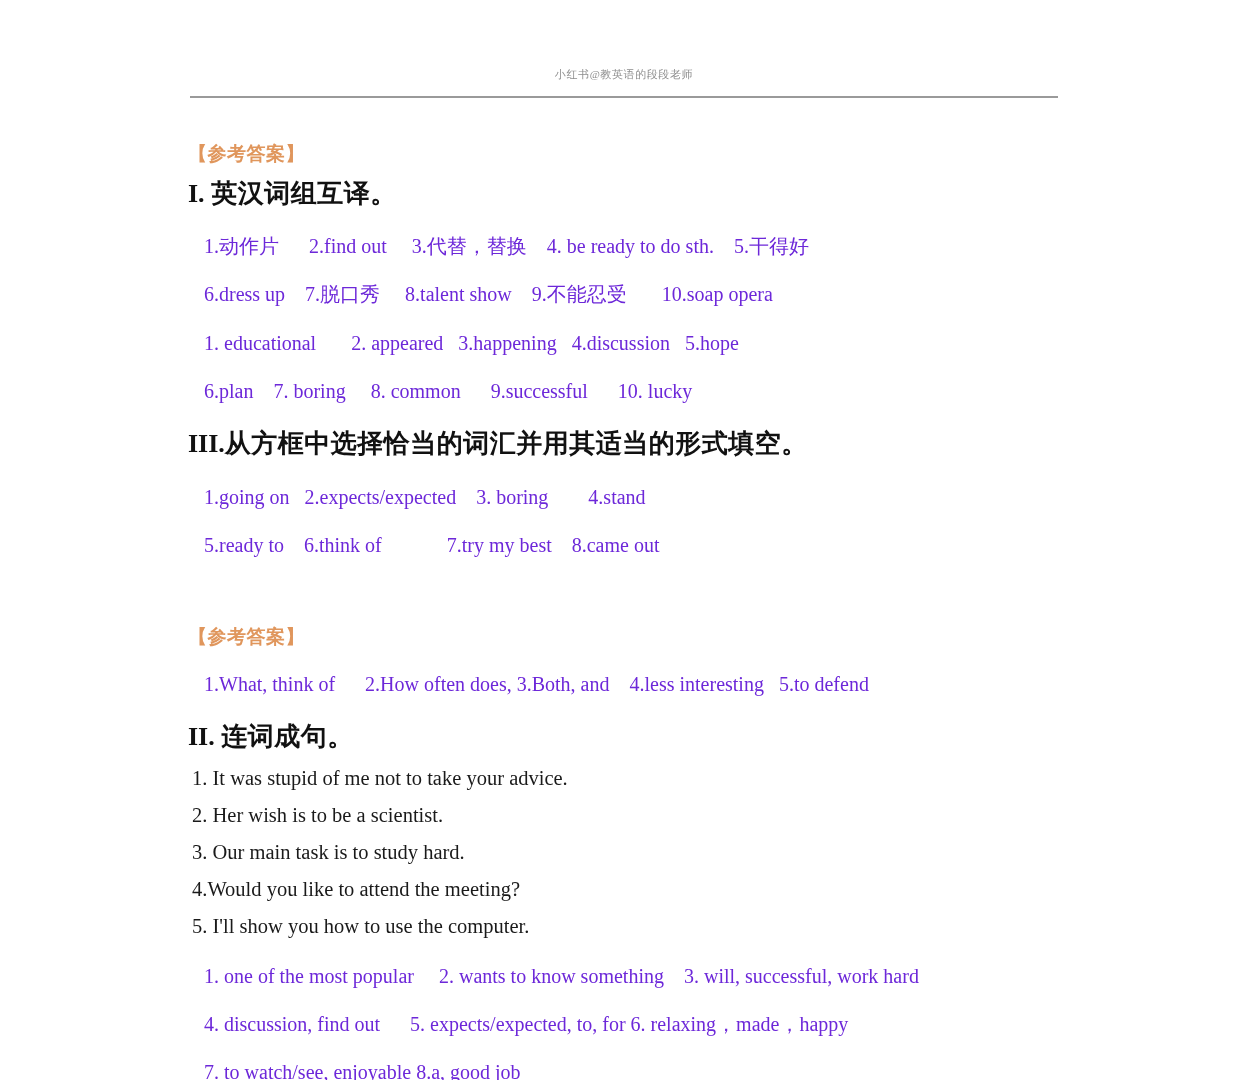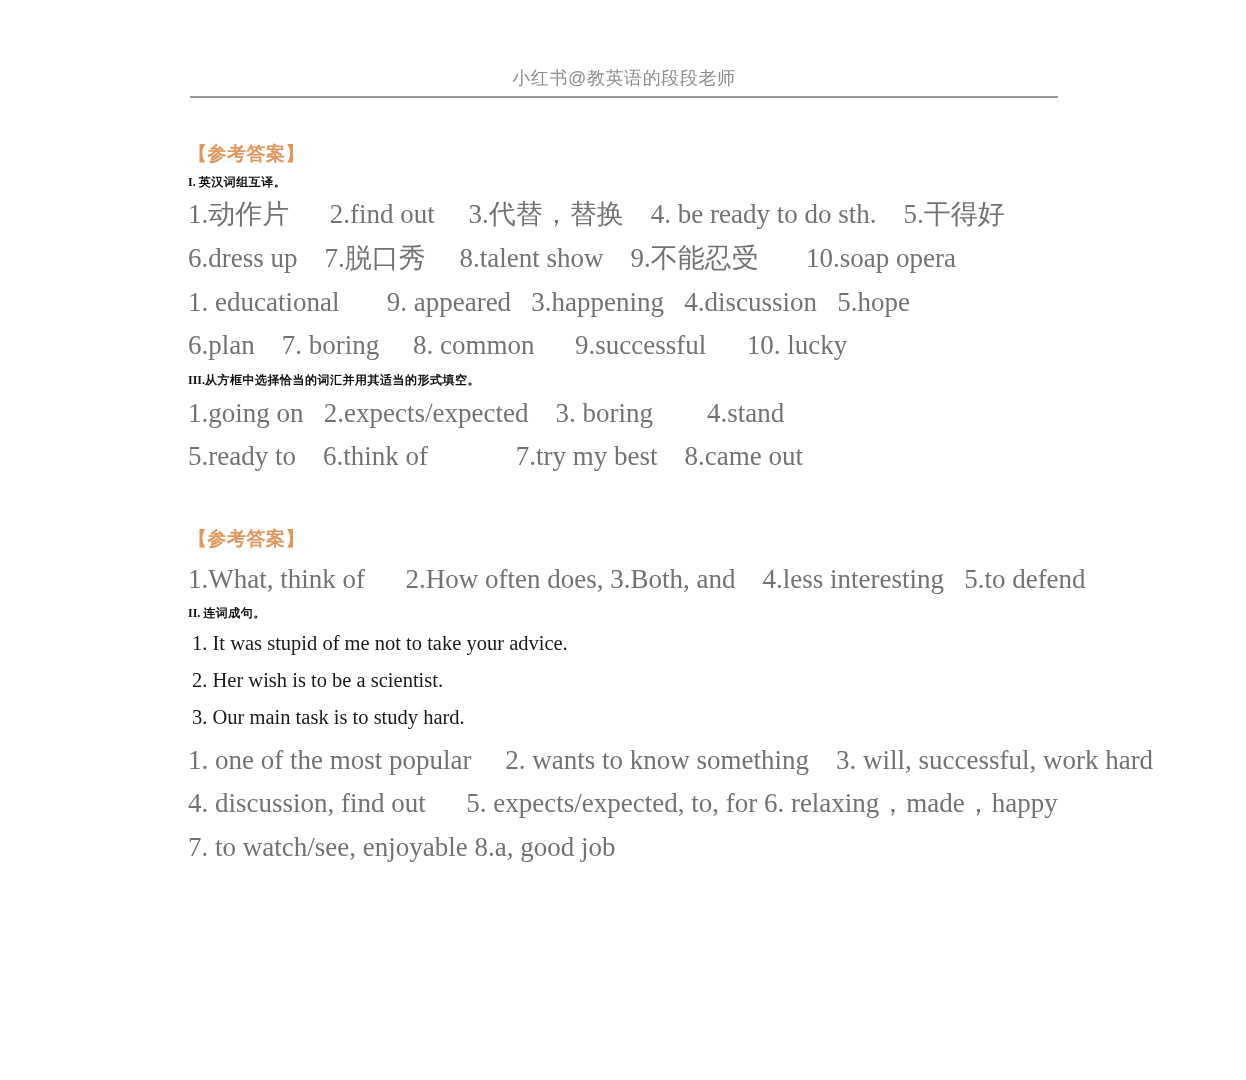--- a/index.html
+++ b/index.html
@@ -22,22 +22,22 @@
     height: 1080px;
     background: #fff;
   }
   
   .watermark {
     position: absolute;
     left: 190px;
     top: 68px;
     width: 868px;
     text-align: center;
-    font-family: Liberation Sans, sans-serif;
-    font-size: 18px;
+    font-family: Liberation Serif, serif;
+    font-size: 11px;
     letter-spacing: 0.6px;
     color: #8d8d8d;
     line-height: 1.2;
     white-space: nowrap;
   }
   .header-rule {
     position: absolute;
     left: 190px;
     top: 96px;
     width: 868px;
@@ -58,42 +58,42 @@
     font-family: "Liberation Sans", "DejaVu Sans", sans-serif;
     font-weight: bold;
     font-size: 19px;
     color: #e0965c;
     letter-spacing: 0.5px;
     line-height: 1.5;
     margin: 0 0 4px 0;
     white-space: nowrap;
   }
   .sec-heading {
-    font-size: 12px;
+    font-size: 26px;
     font-weight: bold;
     color: #111;
     line-height: 1.55;
     margin: 3px 0 2px 0;
     white-space: nowrap;
   }
   .sec-heading .cn {
     font-family: "Liberation Sans", "DejaVu Sans", sans-serif;
     font-weight: bold;
     letter-spacing: 0.5px;
   }
   .sec-heading .rn {
     font-family: "Liberation Serif", "DejaVu Serif", serif;
     font-weight: bold;
   }
   .ans-line {
-    font-size: 27px;
+    font-size: 20px;
     line-height: 1.62;
-    color: #737373;
+    color: #6d28d9;
     white-space: pre;
-    margin: 0;
+    margin: 16px;
     font-family: "Liberation Serif", "DejaVu Serif", serif;
   }
   .ans-line.cnmix {
     font-family: "Liberation Serif", "DejaVu Serif", serif;
   }
   .sent-line {
     font-size: 20.5px;
     line-height: 1.62;
     color: #1a1a1a;
     margin: 4px;
@@ -114,21 +114,21 @@
     <div class="block">
       <div class="answer-tag">【参考答案】</div>
 
       <div class="sec-heading">
         <span class="rn">I.</span>
         <span class="cn">英汉词组互译。</span>
       </div>
       <div class="ans-line cnmix">1.动作片      2.find out     3.代替，替换    4. be ready to do sth.    5.干得好</div>
       <div class="ans-line cnmix">6.dress up    7.脱口秀     8.talent show    9.不能忍受       10.soap opera</div>
 
-      <div class="ans-line">1. educational       9. appeared   3.happening   4.discussion   5.hope</div>
+      <div class="ans-line">1. educational       2. appeared   3.happening   4.discussion   5.hope</div>
       <div class="ans-line">6.plan    7. boring     8. common      9.successful      10. lucky</div>
 
       <div class="sec-heading">
         <span class="rn">III.</span><span class="cn">从方框中选择恰当的词汇并用其适当的形式填空。</span>
       </div>
       <div class="ans-line">1.going on   2.expects/expected    3. boring        4.stand</div>
       <div class="ans-line">5.ready to    6.think of             7.try my best    8.came out</div>
     </div>
 
     <div class="block-gap"></div>
@@ -138,20 +138,22 @@
 
       <div class="ans-line">1.What, think of      2.How often does, 3.Both, and    4.less interesting   5.to defend</div>
 
       <div class="sec-heading">
         <span class="rn">II.</span>
         <span class="cn">连词成句。</span>
       </div>
       <div class="sent-line">1. It was stupid of me not to take your advice.</div>
       <div class="sent-line">2. Her wish is to be a scientist.</div>
       <div class="sent-line">3. Our main task is to study hard.</div>
+      <div class="sent-line">4.Would you like to attend the meeting?</div>
+      <div class="sent-line">5. I'll show you how to use the computer.</div>
 
       <div class="ans-line">1. one of the most popular     2. wants to know something    3. will, successful, work hard</div>
       <div class="ans-line">4. discussion, find out      5. expects/expected, to, for 6. relaxing，made，happy</div>
       <div class="ans-line">7. to watch/see, enjoyable 8.a, good job</div>
     </div>
 
   </div>
 </div>
 
 </body></html>

